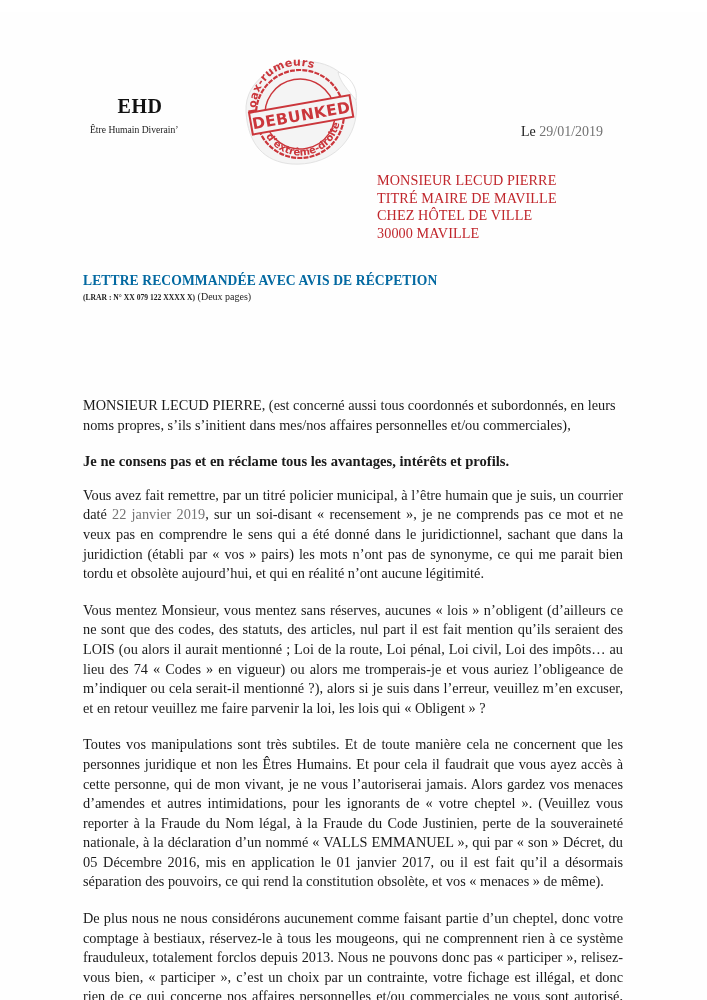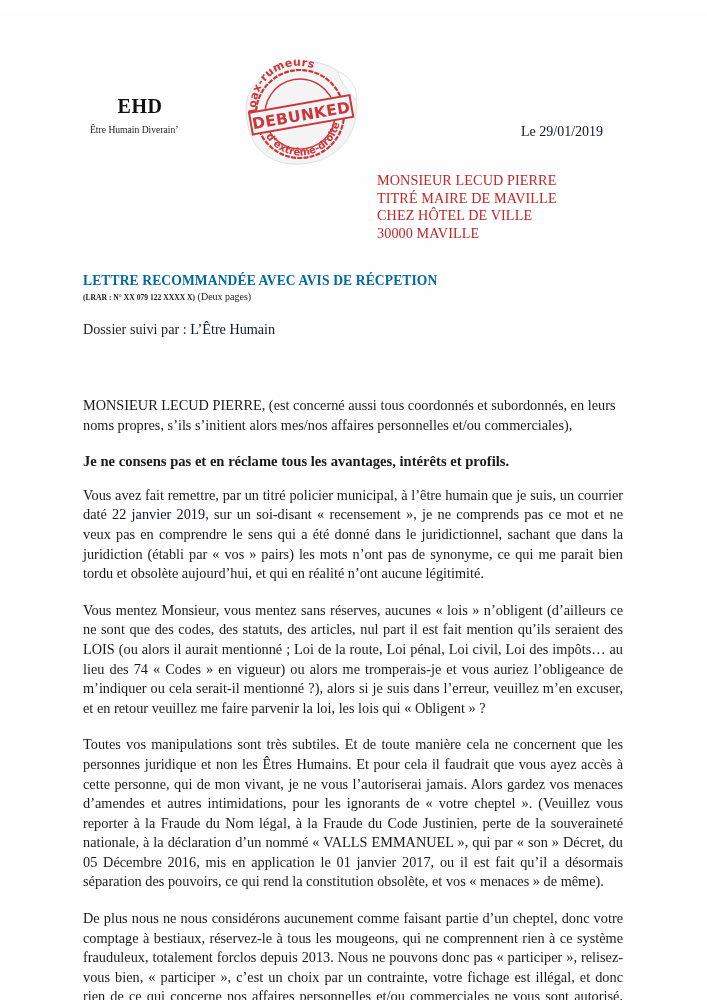--- a/index.html
+++ b/index.html
@@ -6,21 +6,21 @@
     html, body {
       width: 707px; height: 1000px; background: #ffffff; overflow: hidden;
     }
     body {
       font-family: "Liberation Serif", "DejaVu Serif", serif;
       color: #1c1c1c;
       position: relative;
     }
     .page { position: absolute; left: 0; top: 12px; width: 707px; height: 1000px; background: #fefefe; }
 
-    .red { color: #0f172a; }
+    .red { color: #737373; }
 
     
     .sender { position: absolute; left: 82px; top: 83px; width: 120px; }
     .sender-name {
       display: block; width: 100px; text-align: center;
       font-weight: bold; font-size: 20px; letter-spacing: 0.5px; color: #111;
       margin-left: 8px;
     }
     .sender-sub {
       display: block; font-size: 9.6px; margin-top: 6px; color: #222;
@@ -108,26 +108,23 @@
     <div>TITRÉ MAIRE DE MAVILLE</div>
     <div>CHEZ HÔTEL DE VILLE</div>
     <div>30000 MAVILLE</div>
   </div>
 
   <div class="lrar-title">LETTRE RECOMMANDÉE AVEC AVIS DE RÉCPETION</div>
   <div class="lrar-sub">
     <span class="num">(LRAR : N° XX 079 122 XXXX X)</span><span class="pages"> (Deux pages)</span>
   </div>
 
-  <div class="dossier">
-    <span>Dossier suivi par : </span><span class="red">L’Être Humain</span>
-  </div>
 
 
   <div class="body">
-    <p class="intro">MONSIEUR LECUD PIERRE, (est concerné aussi tous coordonnés et subordonnés, en leurs noms propres, s’ils s’initient alors mes/nos affaires personnelles et/ou commerciales),</p>
+    <p class="intro">MONSIEUR LECUD PIERRE, (est concerné aussi tous coordonnés et subordonnés, en leurs noms propres, s’ils s’initient dans mes/nos affaires personnelles et/ou commerciales),</p>
     <p class="bold">Je ne consens pas et en réclame tous les avantages, intérêts et profils.</p>
     <p><span>Vous avez fait remettre, par un titré policier municipal, à l’être humain que je suis, un courrier daté </span><span class="red">22 janvier 2019</span><span>, sur un soi-disant « recensement », je ne comprends pas ce mot et ne veux pas en comprendre le sens qui a été donné dans le juridictionnel, sachant que dans la juridiction (établi par « vos » pairs) les mots n’ont pas de synonyme, ce qui me parait bien tordu et obsolète aujourd’hui, et qui en réalité n’ont aucune légitimité.</span></p>
     <p>Vous mentez Monsieur, vous mentez sans réserves, aucunes « lois » n’obligent (d’ailleurs ce ne sont que des codes, des statuts, des articles, nul part il est fait mention qu’ils seraient des LOIS (ou alors il aurait mentionné ; Loi de la route, Loi pénal, Loi civil, Loi des impôts… au lieu des 74 « Codes » en vigueur) ou alors me tromperais-je et vous auriez l’obligeance de m’indiquer ou cela serait-il mentionné ?), alors si je suis dans l’erreur, veuillez m’en excuser, et en retour veuillez me faire parvenir la loi, les lois qui « Obligent » ?</p>
     <p>Toutes vos manipulations sont très subtiles. Et de toute manière cela ne concernent que les personnes juridique et non les Êtres Humains. Et pour cela il faudrait que vous ayez accès à cette personne, qui de mon vivant, je ne vous l’autoriserai jamais. Alors gardez vos menaces d’amendes et autres intimidations, pour les ignorants de « votre cheptel ». (Veuillez vous reporter à la Fraude du Nom légal, à la Fraude du Code Justinien, perte de la souveraineté nationale, à la déclaration d’un nommé « VALLS EMMANUEL », qui par « son » Décret, du 05 Décembre 2016, mis en application le 01 janvier 2017, ou il est fait qu’il a désormais séparation des pouvoirs, ce qui rend la constitution obsolète, et vos « menaces » de même).</p>
     <p>De plus nous ne nous considérons aucunement comme faisant partie d’un cheptel, donc votre comptage à bestiaux, réservez-le à tous les mougeons, qui ne comprennent rien à ce système frauduleux, totalement forclos depuis 2013. Nous ne pouvons donc pas « participer », relisez-vous bien, « participer », c’est un choix par un contrainte, votre fichage est illégal, et donc rien de ce qui concerne nos affaires personnelles et/ou commerciales ne vous sont autorisé, vous n’y êtes pas invité en aucune façon, alors restez à votre place.</p>
   </div>
 </div>
 
 </body></html>

